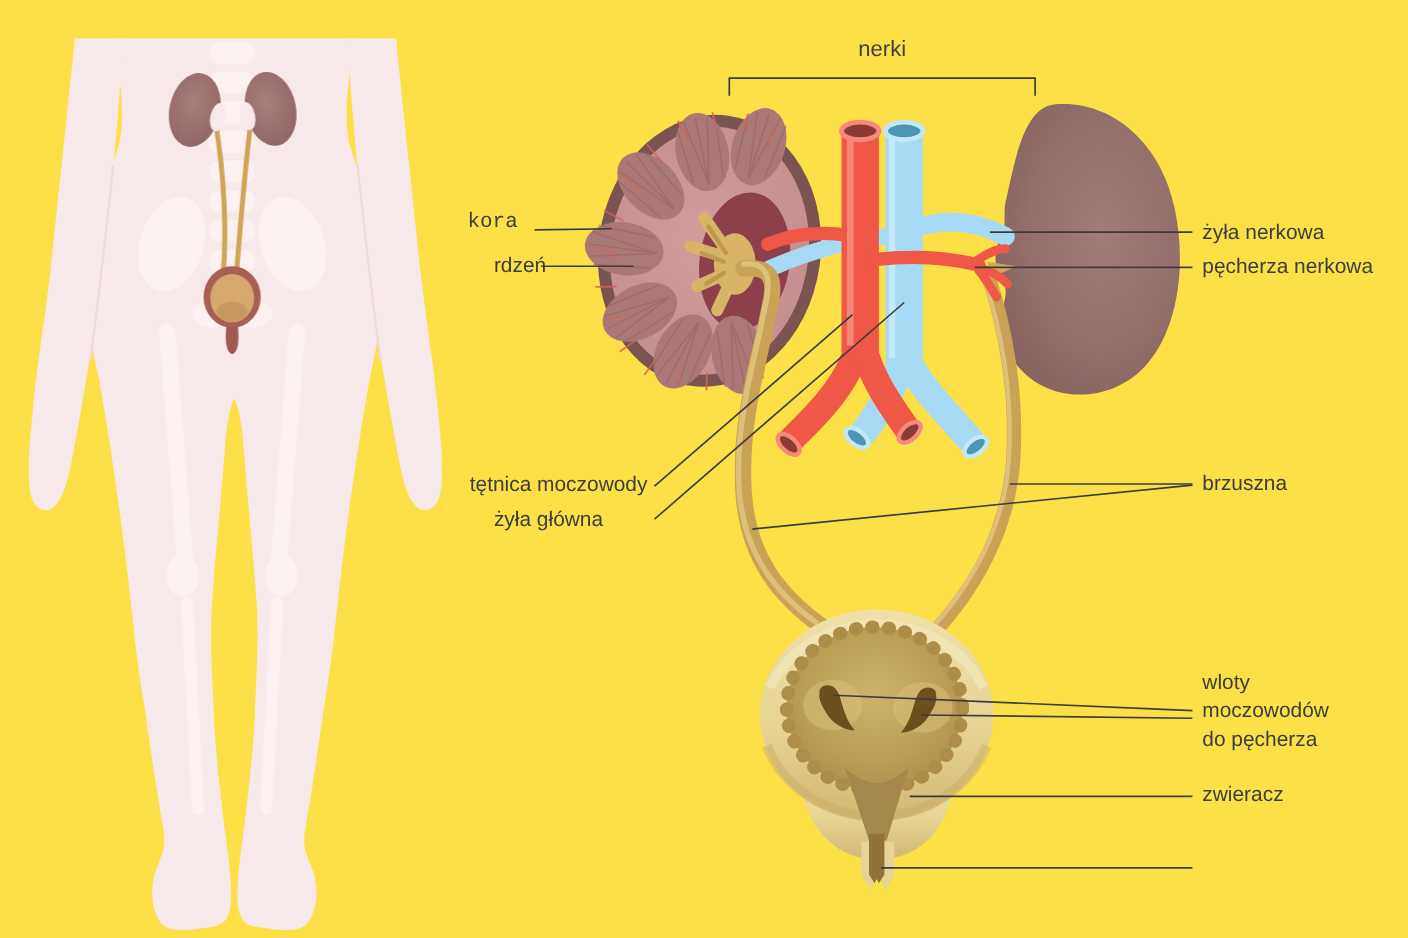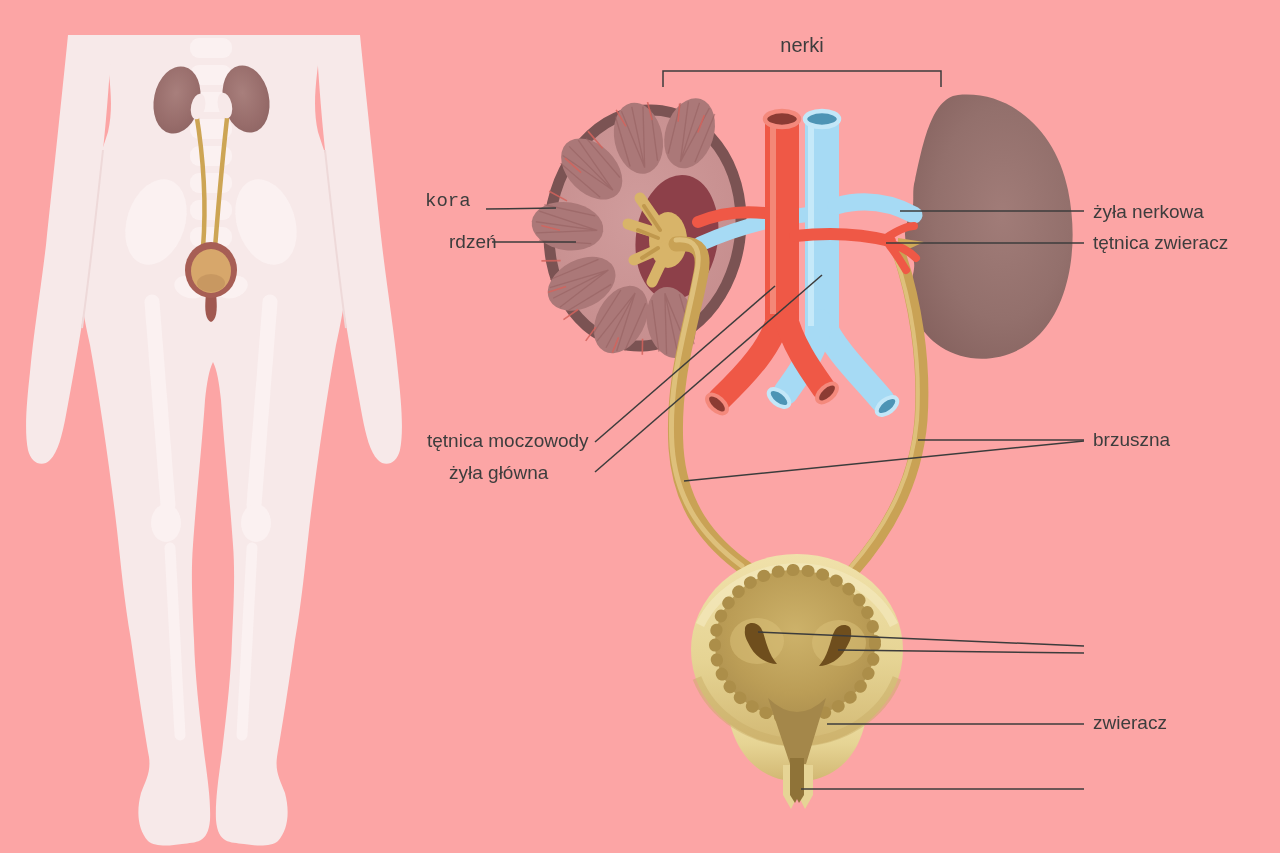--- a/index.html
+++ b/index.html
@@ -1,16 +1,16 @@
 <!DOCTYPE html>
 <html><head>
 <meta charset="utf-8">
 <style>
   html,body{margin:0;padding:0;background:#ffffff;}
-  #stage{position:relative;width:1280px;height:853px;background:#fca5a5;overflow:hidden;
+  #stage{position:relative;width:1280px;height:853px;background:#fde047;overflow:hidden;
          font-family:"Liberation Sans","DejaVu Sans",sans-serif;}
   #artwork{position:absolute;left:0;top:0;}
   .lbl{position:absolute;color:#3d3d3d;font-size:19px;line-height:26px;white-space:nowrap;}
   .lbl.wrap{white-space:normal;}
   .center{text-align:center;}
 </style>
 </head>
 <body>
 
 <div id="stage">
@@ -215,19 +215,20 @@
     <path d="M 827,724 L 1084,724"></path>
     <path d="M 801,789 L 1084,789"></path>
     <path d="M 663,87 L 663,71 L 941,71 L 941,87"></path>
   </g>
 </svg>
 
 <div class="lbl center" style="left:663px;top:32px;width:278px;font-size:20px;">nerki</div>
 <div class="lbl" style="left:425px;top:188px;font-family:Liberation Mono, monospace;">kora</div>
 <div class="lbl" style="left:449px;top:229px;">rdzeń</div>
 <div class="lbl" style="left:1093px;top:199px;">żyła nerkowa</div>
-<div class="lbl" style="left:1093px;top:230px;">tętnica zwieracz</div>
+<div class="lbl" style="left:1093px;top:230px;">pęcherza nerkowa</div>
 <div class="lbl" style="left:427px;top:428px;">tętnica moczowody</div>
 <div class="lbl" style="left:416px;top:460px;margin-left:33px;">żyła główna</div>
 <div class="lbl" style="left:1093px;top:427px;">brzuszna</div>
+<div class="lbl wrap" style="left:1093px;top:608px;width:140px;">wloty moczowodów do pęcherza</div>
 <div class="lbl" style="left:1093px;top:710px;">zwieracz</div>
 
 </div>
 
 </body></html>

